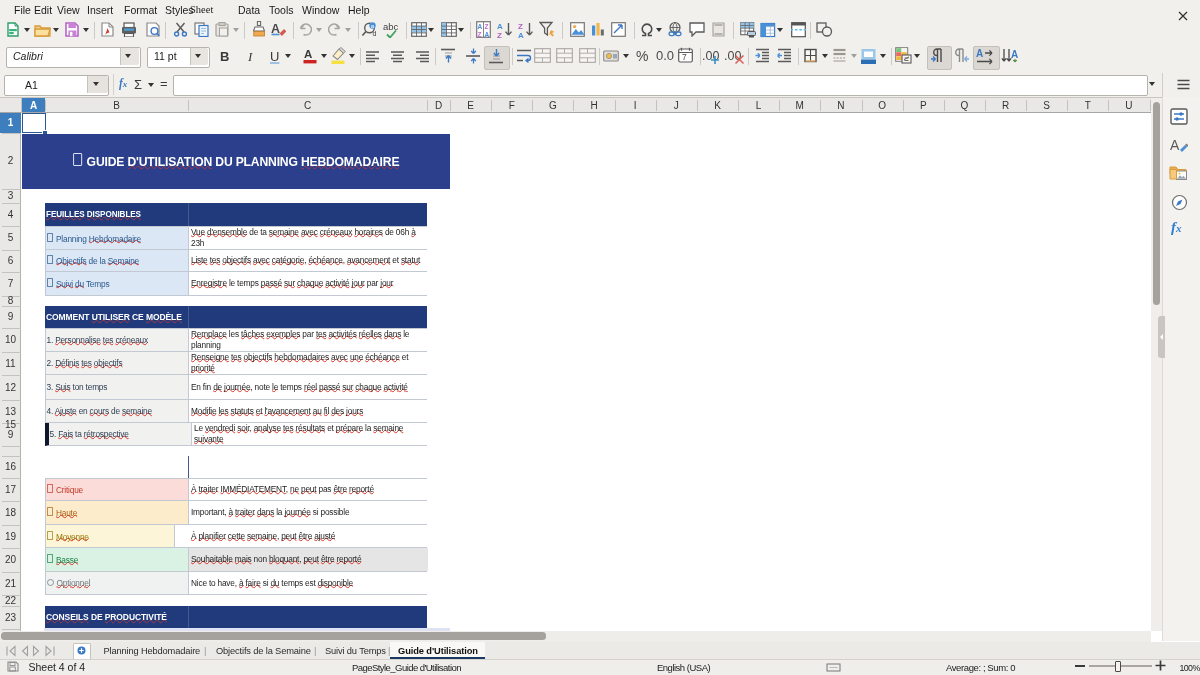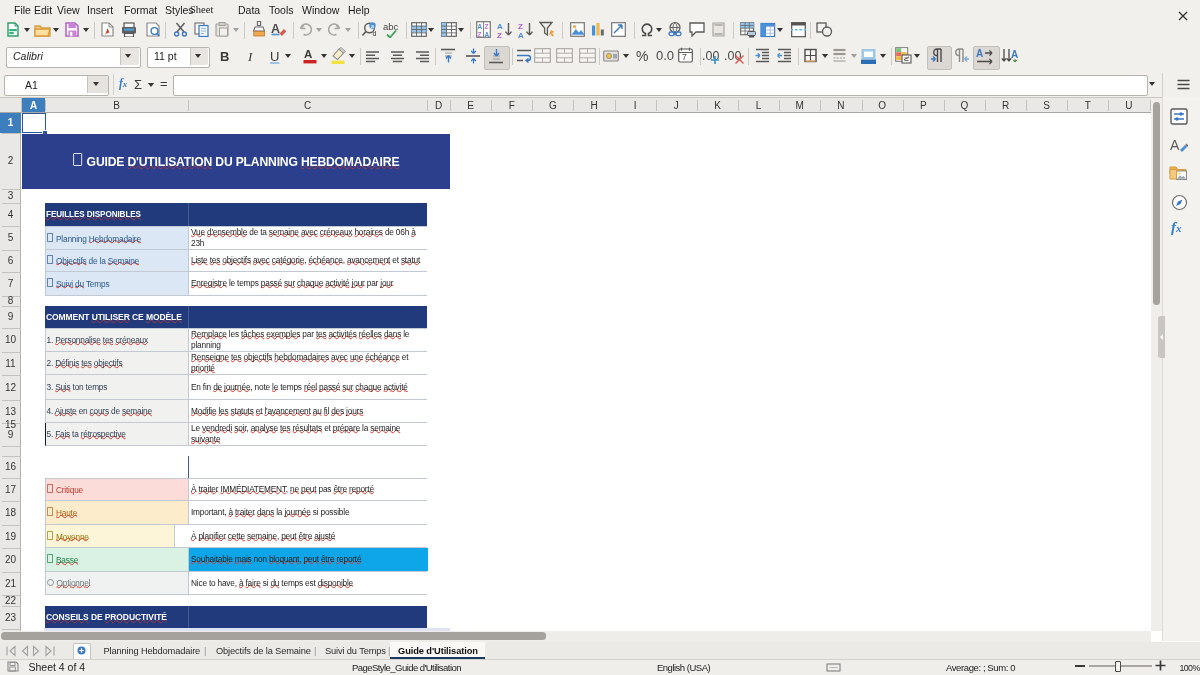--- a/index.html
+++ b/index.html
@@ -545,21 +545,21 @@
       </div>
     </div>
 <div class="trow" style="top:400px;height:22.5px;border-bottom:1px solid #c3c9d2;border-left:1px solid #c3c9d2;border-right:1px solid #c3c9d2;">
       <div class="bcell" style="width:143px;background:#f1f1f0;border-right:1px solid #c3c9d2;">
         <span class="bt" style="color:#2f3f52;">4. <span class="sq">Ajuste</span> en <span class="sq">cours</span> de <span class="sq">semaine</span></span>
       </div>
       <div class="ccell" style="background:#fff;">
         <span class="ct"><span class="sq">Modifie</span> <span class="sq">les</span> <span class="sq">statuts</span> <span class="sq">et</span> <span class="sq">l'avancement</span> <span class="sq">au</span> <span class="sq">fil</span> <span class="sq">des</span> <span class="sq">jours</span></span>
       </div>
     </div>
-<div class="trow" style="top:422.5px;height:23.5px;border-bottom:1px solid #c3c9d2;border-left:1px solid #0f172a;border-right:1px solid #c3c9d2;">
+<div class="trow" style="top:422.5px;height:23.5px;border-bottom:1px solid #c3c9d2;border-left:4px solid #0f172a;border-right:1px solid #c3c9d2;">
       <div class="bcell" style="width:143px;background:#f1f1f0;border-right:1px solid #c3c9d2;">
         <span class="bt" style="color:#2f3f52;">5. <span class="sq">Fais</span> ta <span class="sq">rétrospective</span></span>
       </div>
       <div class="ccell" style="background:#fff;">
         <span class="ct">Le <span class="sq">vendredi</span> <span class="sq">soir</span>, <span class="sq">analyse</span> <span class="sq">tes</span> <span class="sq">résultats</span> et <span class="sq">prépare</span> la <span class="sq">semaine</span><br><span class="sq">suivante</span></span>
       </div>
     </div>
 <div class="hbar" style="top:455.5px;height:22.0px;margin-top:45px;">
       <span style="white-space:nowrap;transform:scaleX(0.943);transform-origin:left center;display:inline-block;margin-left:-3.5px;">CODES <span class="sqd">COULEURS</span> — <span class="sqd">PRIORITÉS</span></span>
     </div>
@@ -585,21 +585,21 @@
         <span class="bt" style="color:#9a7d0a;"><span class="tofu"></span><span class="sq">Moyenne</span></span>
       </div>
       <div class="ccell" style="background:#fff;">
         <span class="ct"><span class="sq">À</span> <span class="sq">planifier</span> <span class="sq">cette</span> <span class="sq">semaine</span>, <span class="sq">peut</span> <span class="sq">être</span> <span class="sq">ajusté</span></span>
       </div>
     </div>
 <div class="trow" style="top:548px;height:23.5px;border-bottom:1px solid #c3c9d2;border-left:1px solid #c3c9d2;border-right:1px solid #c3c9d2;">
       <div class="bcell" style="width:143px;background:#d9f2e3;border-right:1px solid #c3c9d2;">
         <span class="bt" style="color:#1e8449;"><span class="tofu"></span><span class="sq">Basse</span></span>
       </div>
-      <div class="ccell" style="background:#0ea5e9;">
+      <div class="ccell" style="background:#e5e5e5;">
         <span class="ct"><span class="sq">Souhaitable</span> <span class="sq">mais</span> non <span class="sq">bloquant</span>, <span class="sq">peut</span> <span class="sq">être</span> <span class="sq">reporté</span></span>
       </div>
     </div>
 <div class="trow" style="top:571.5px;height:23.5px;border-bottom:1px solid #c3c9d2;border-left:1px solid #c3c9d2;border-right:1px solid #c3c9d2;">
       <div class="bcell" style="width:143px;background:#f0f1f1;border-right:1px solid #c3c9d2;">
         <span class="bt" style="color:#6f7b7d;"><span style="display:inline-block;width:5px;height:5px;border:1px solid #8a9496;border-radius:50%;margin-right:3px;"></span><span class="sq">Optionnel</span></span>
       </div>
       <div class="ccell" style="background:#fff;">
         <span class="ct">Nice to have, <span class="sq">à</span> <span class="sq">faire</span> si <span class="sq">du</span> temps est <span class="sq">disponible</span></span>
       </div>

